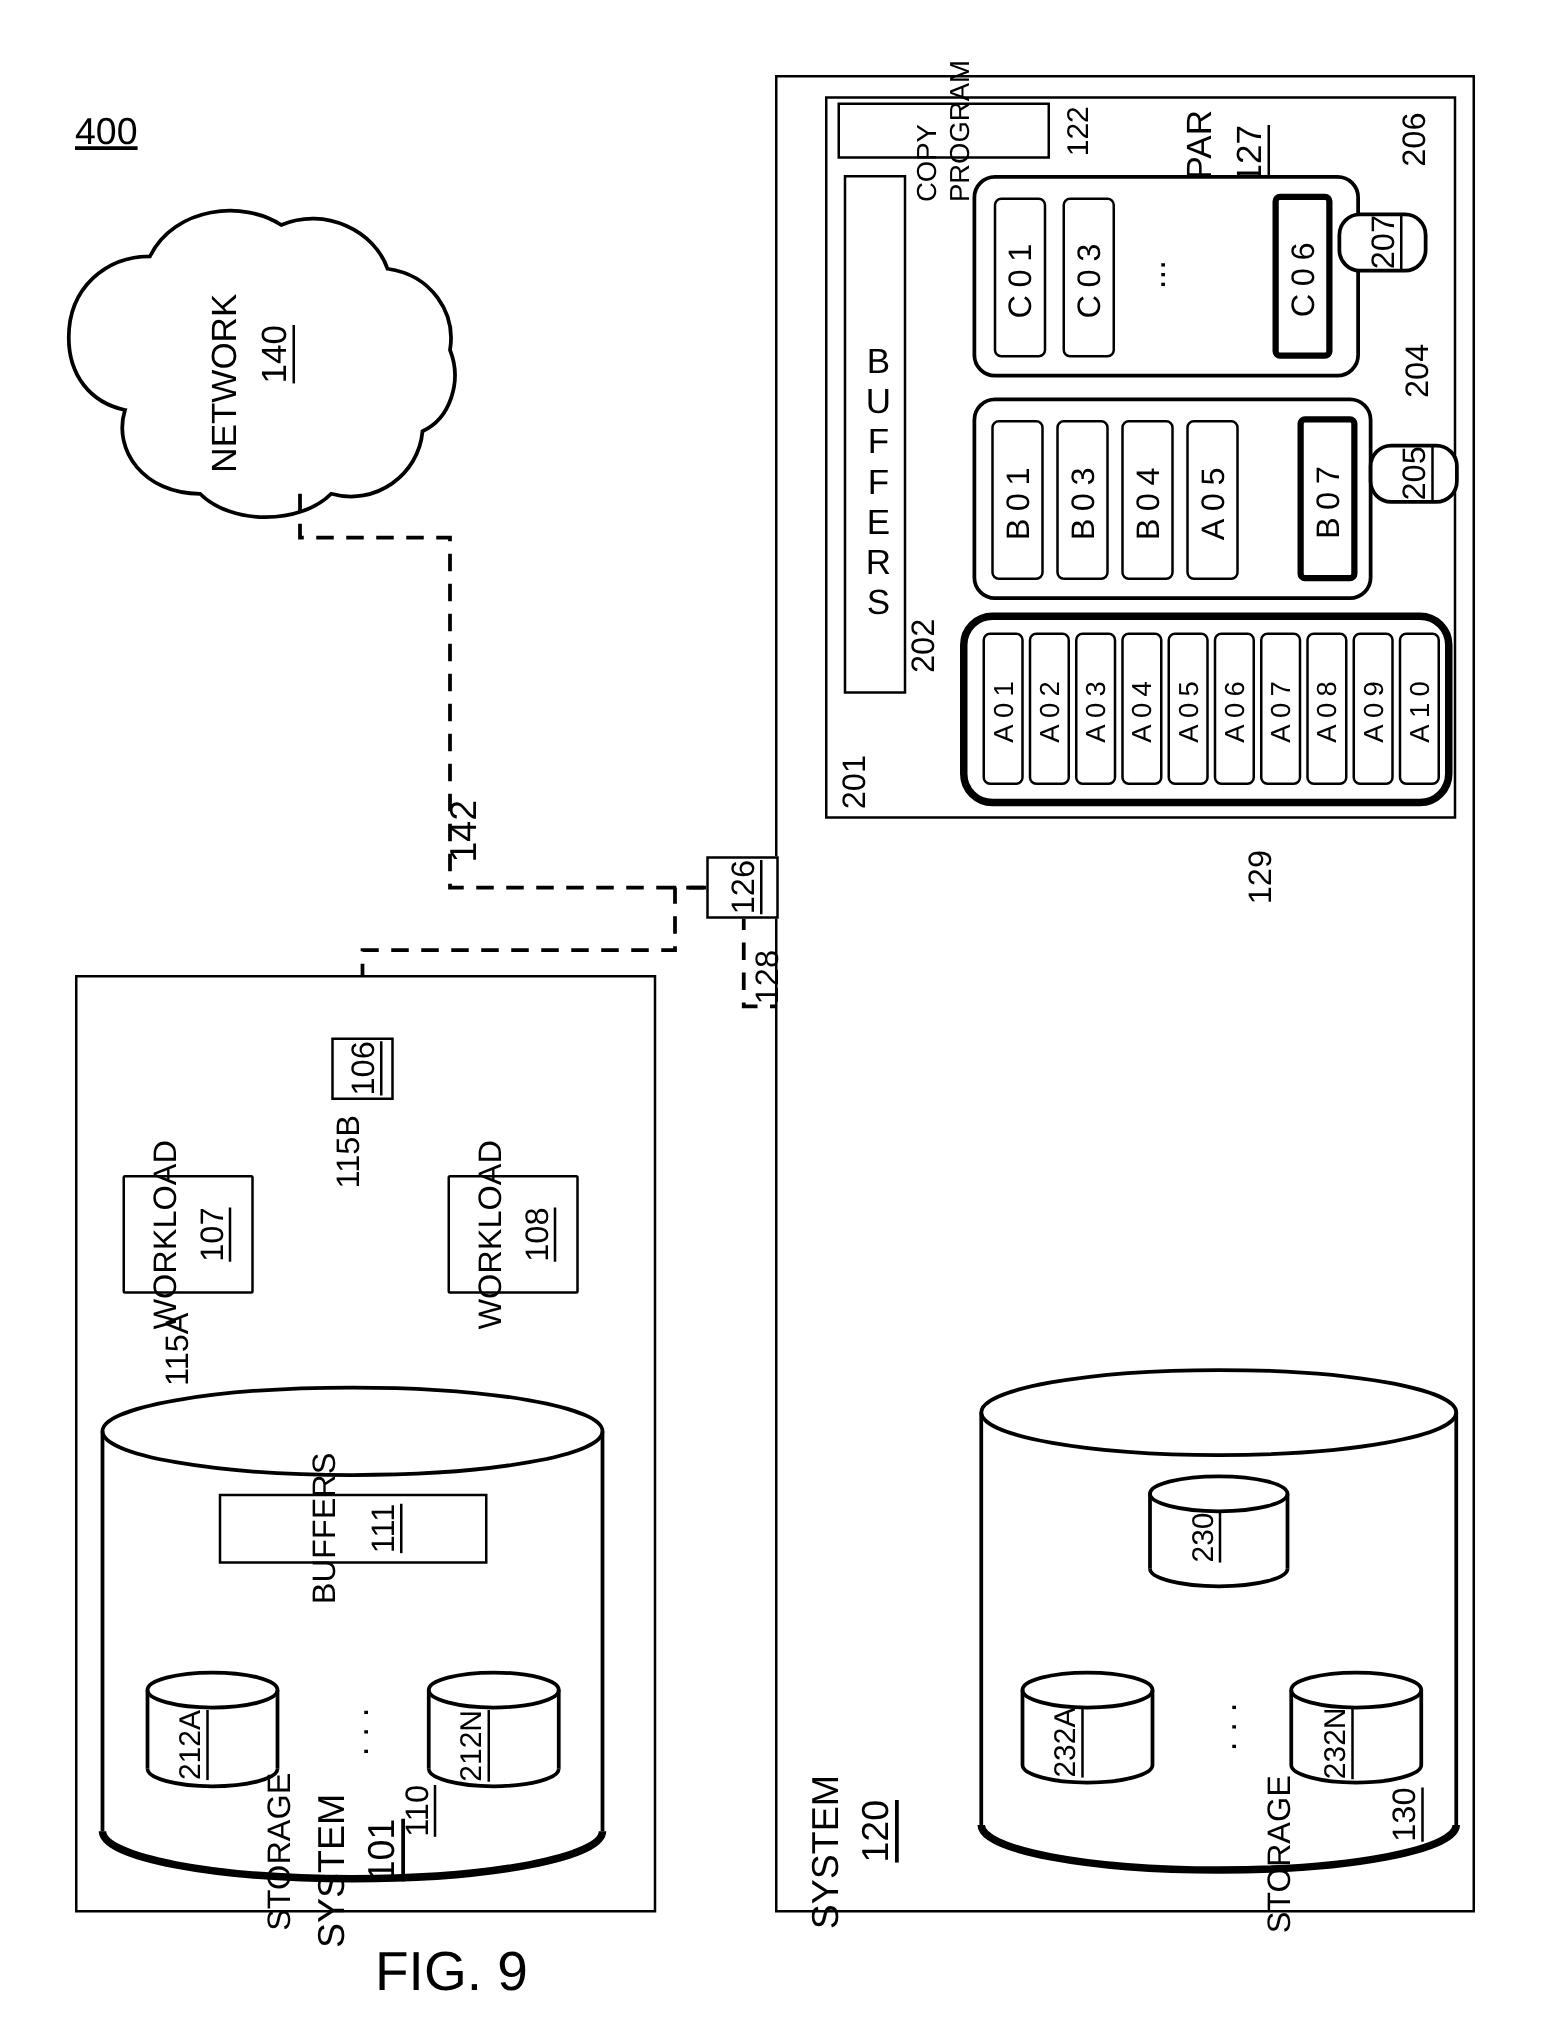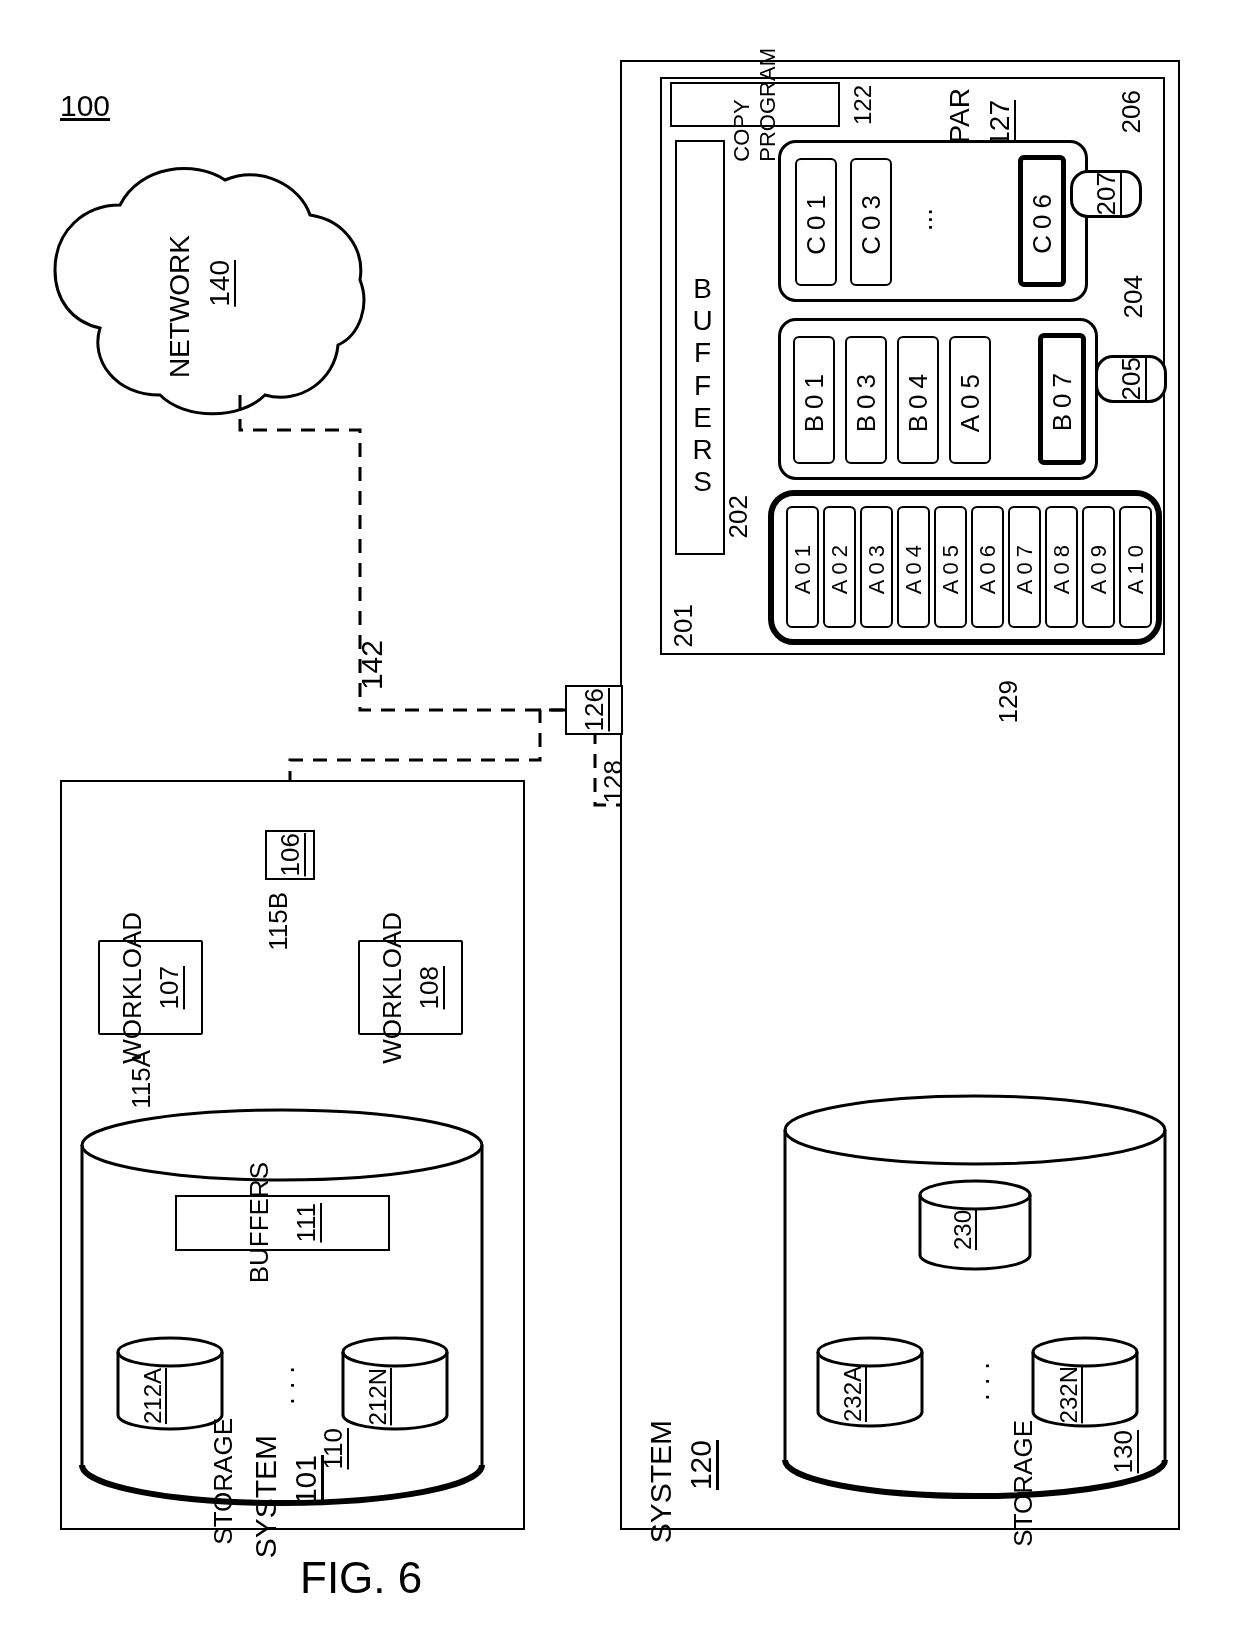--- a/index.html
+++ b/index.html
@@ -51,23 +51,23 @@
   }
   .cell.bold { border-width: 5px; }
   .cell .v { writing-mode: vertical-rl; transform: rotate(180deg); font-size: 26px; letter-spacing: 6px; }
   svg { position: absolute; inset: 0; width: 1240px; height: 1625px; pointer-events: none; }
 </style>
 </head>
 <body>
 
 <div class="canvas">
 
-  <div class="label ul" style="left:60px; top:90px;">100</div>
-
-  <div class="label" style="left:300px; top:1555px; font-size:44px;">FIG. 6</div>
+  <div class="label ul" style="left:60px; top:90px;">400</div>
+
+  <div class="label" style="left:300px; top:1555px; font-size:44px;">FIG. 9</div>
 
   <svg>
 
     <path d="M120 205
       C 85 205 55 230 55 270
       C 55 300 72 322 100 328
       C 90 360 115 395 160 395
       C 185 420 240 420 265 395
       C 300 405 335 380 338 345
       C 360 335 370 305 360 280

